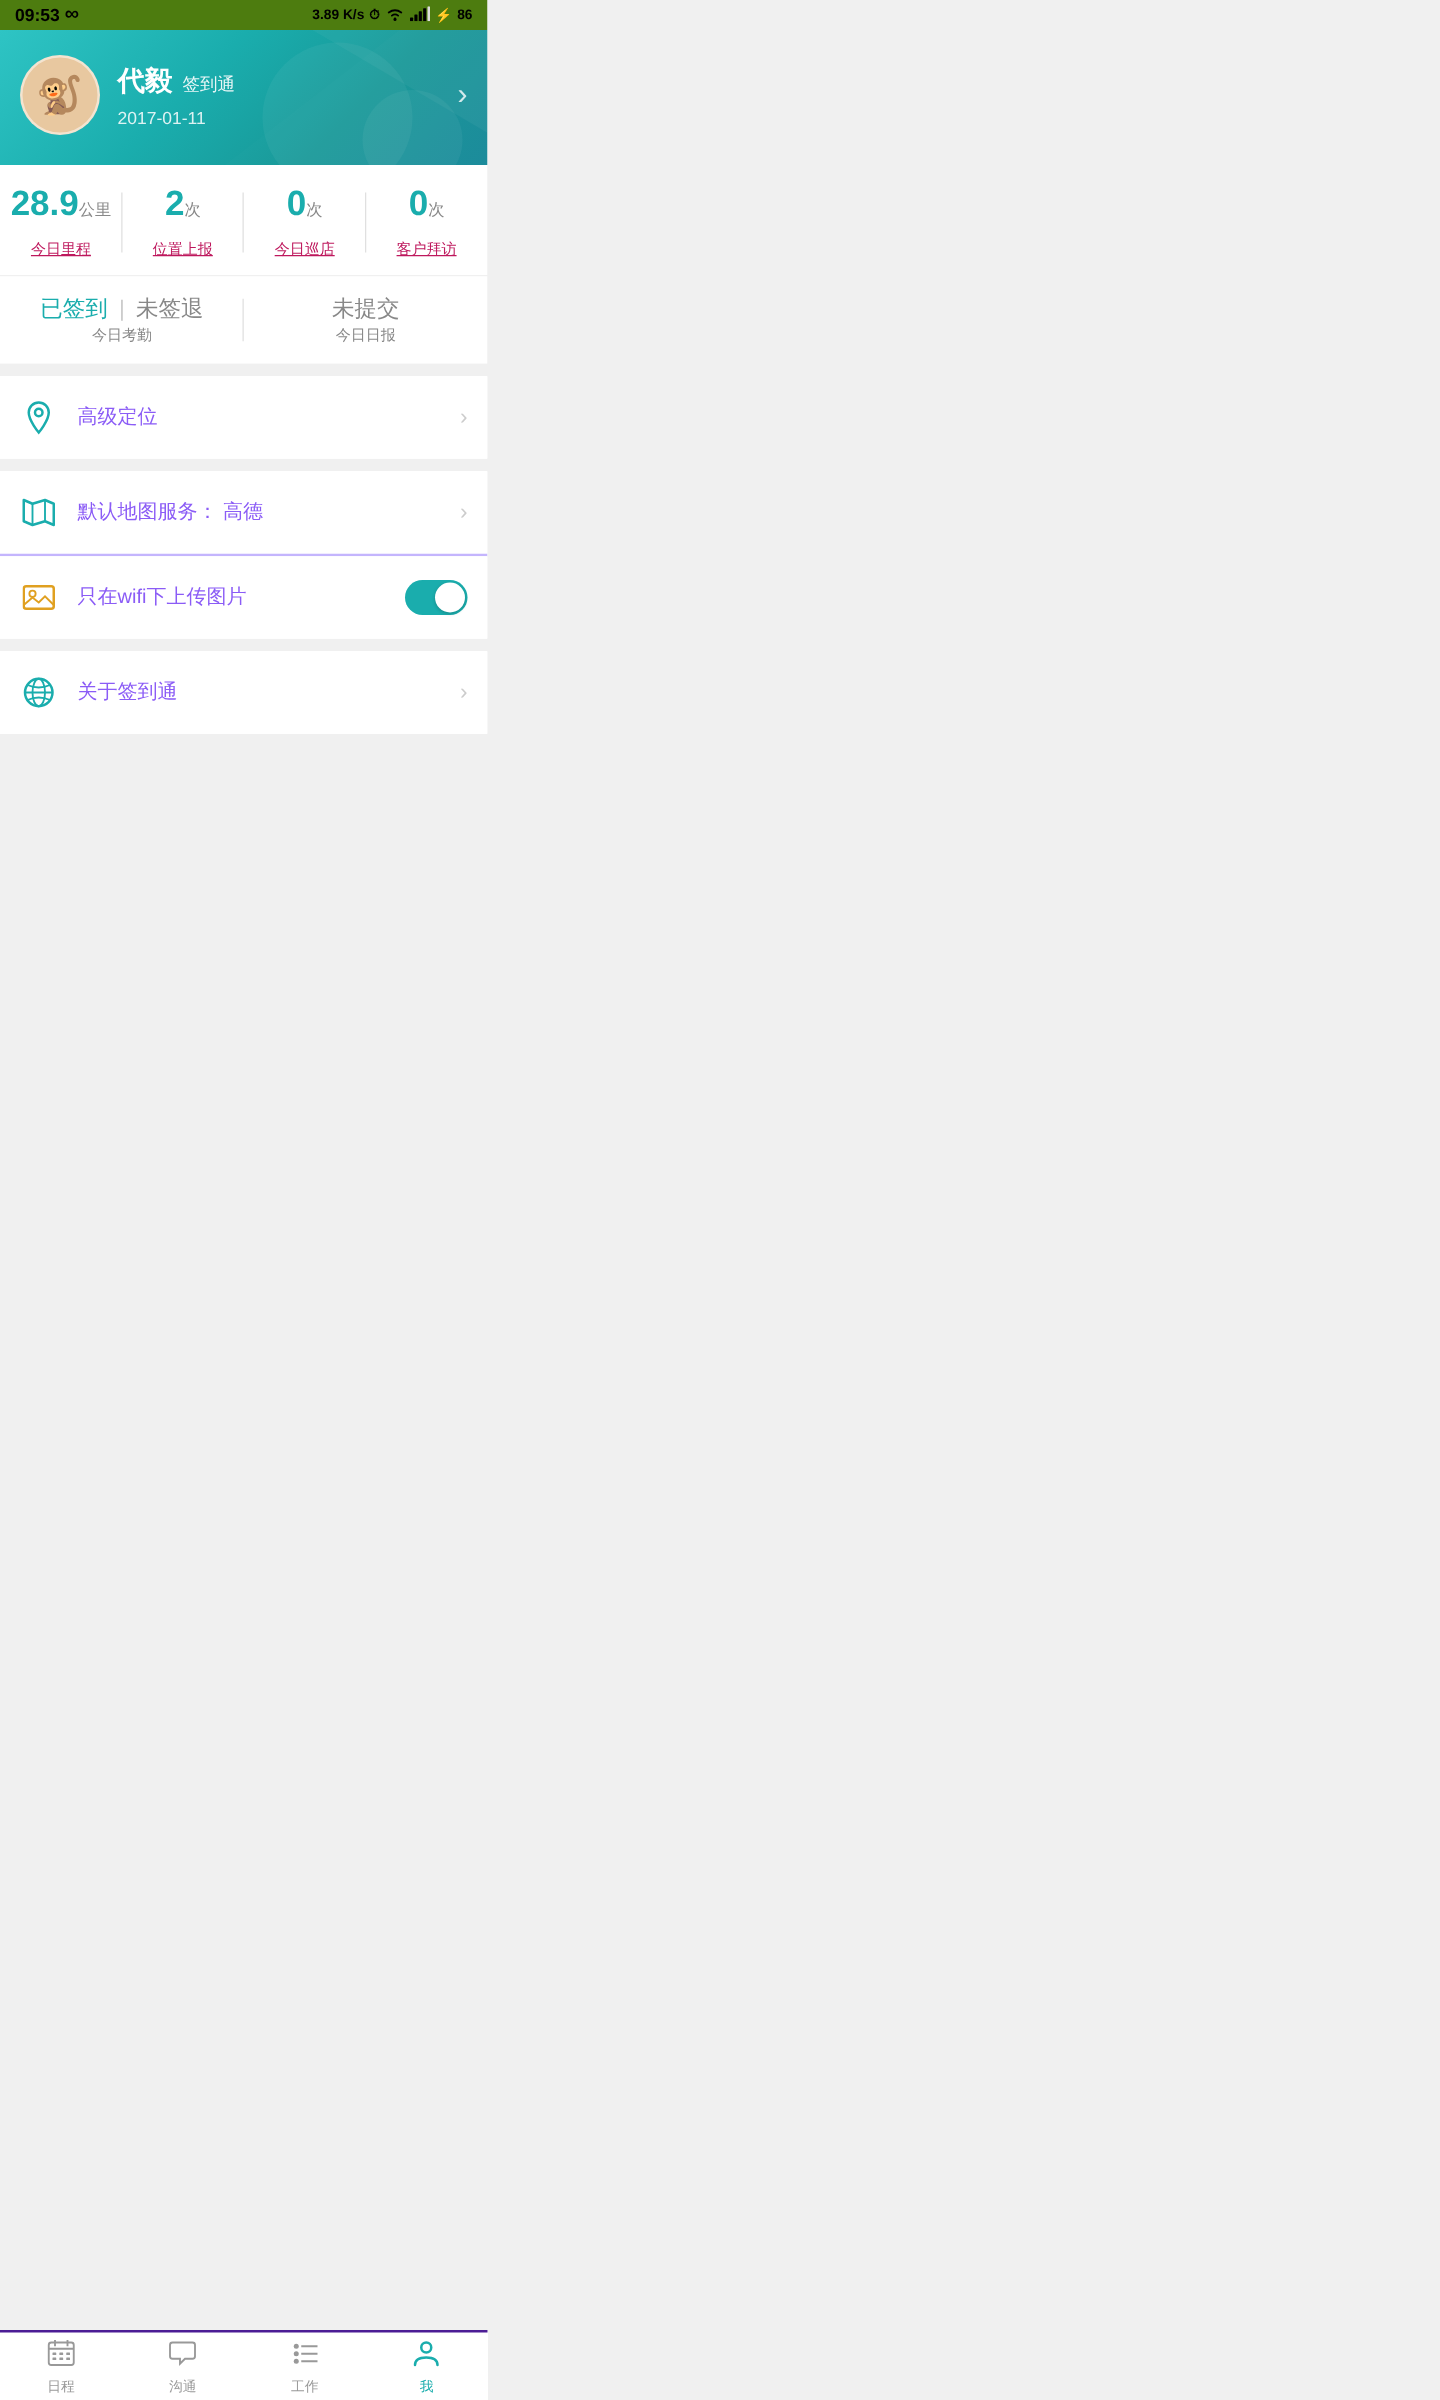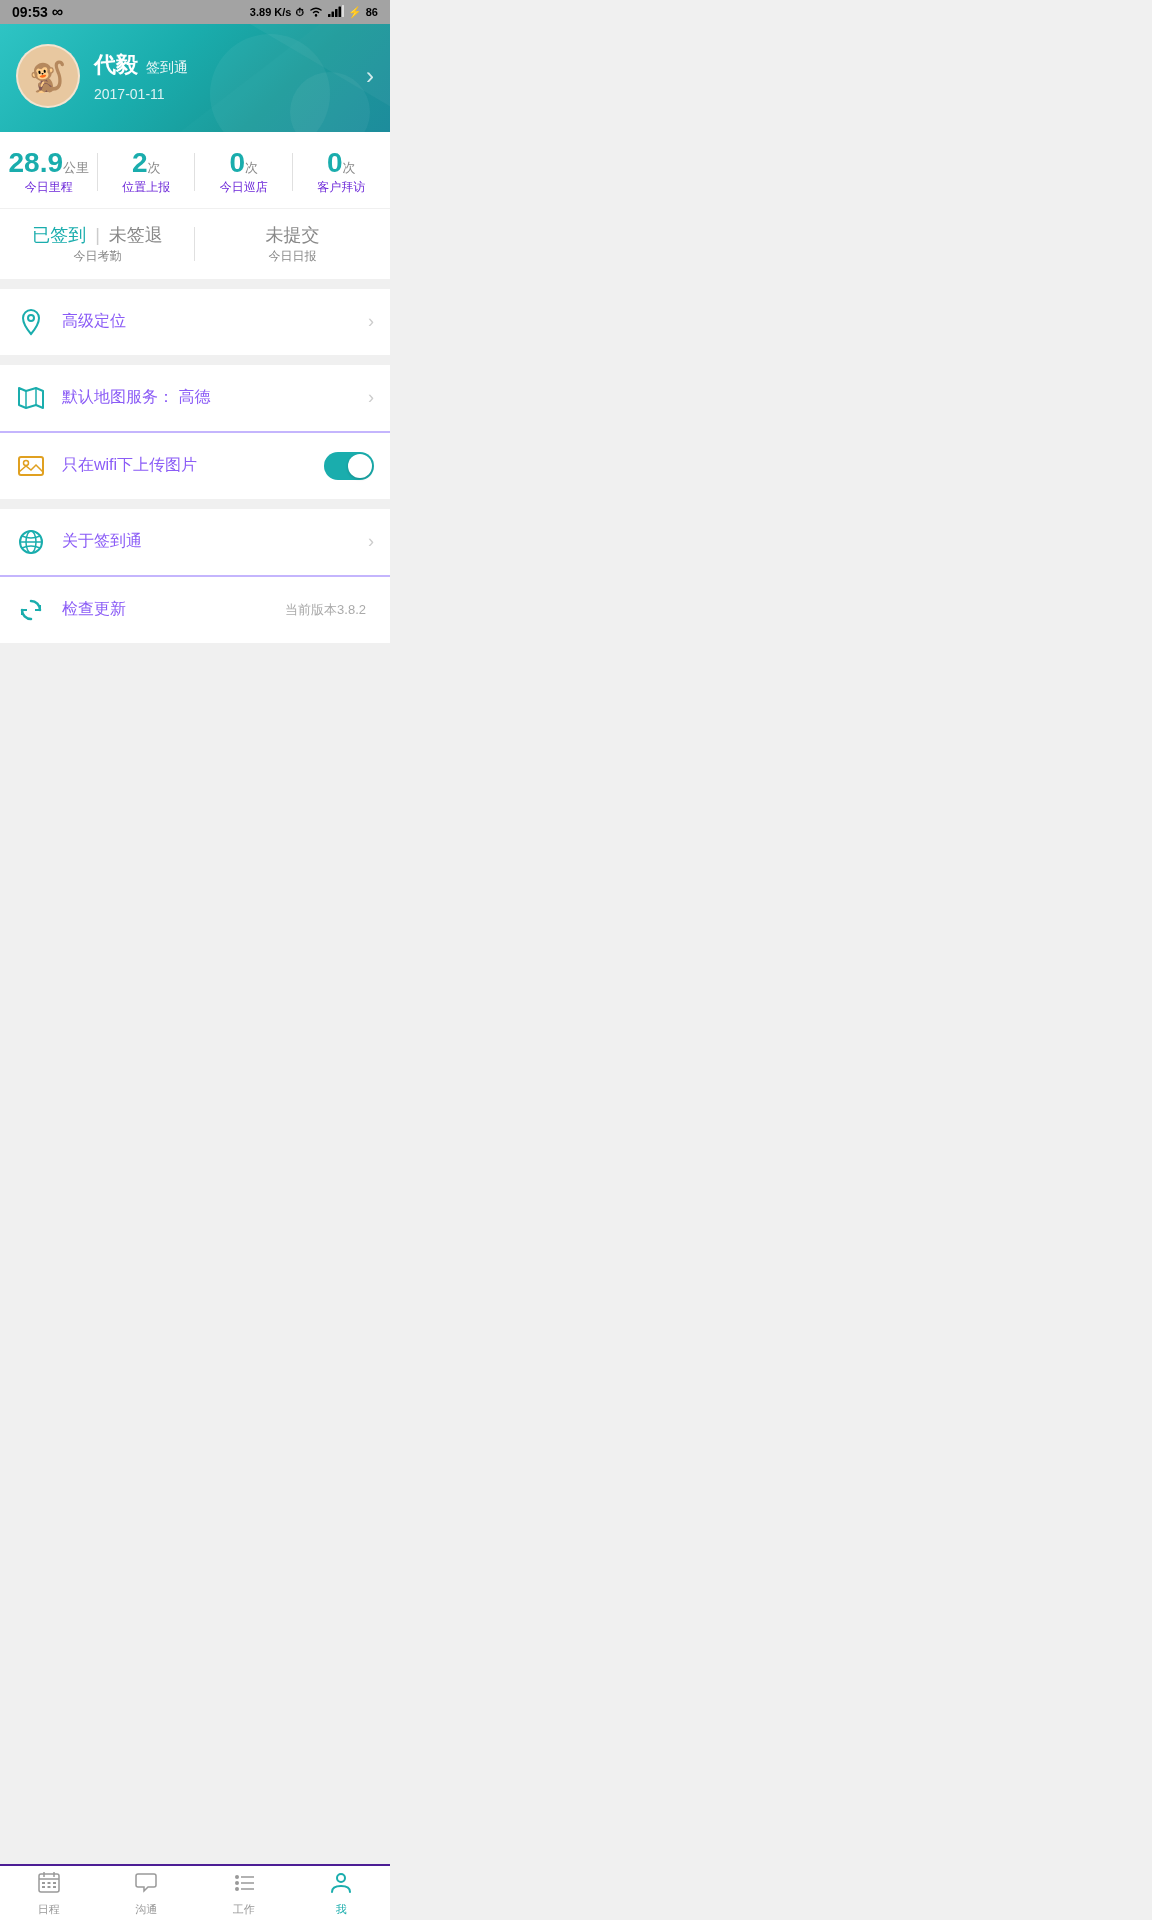--- a/index.html
+++ b/index.html
@@ -7,21 +7,21 @@
     body {
       width: 390px;
       min-height: 650px;
       font-family: -apple-system, "PingFang SC", "Microsoft YaHei", sans-serif;
       background: #f0f0f0;
       overflow-x: hidden;
     }
 
     
     .status-bar {
-      background: #a3a3a3;
+      background: #4d7c0f;
       display: flex;
       justify-content: space-between;
       align-items: center;
       padding: 4px 12px;
       font-size: 13px;
       font-weight: 600;
       height: 24px;
     }
     .status-left { display: flex; align-items: center; gap: 4px; }
     .status-right { display: flex; align-items: center; gap: 4px; font-size: 11px; }
@@ -119,22 +119,23 @@
       color: #1AADAD;
       line-height: 1.1;
     }
     .stat-number .stat-unit {
       font-size: 13px;
       font-weight: 400;
       color: #888;
     }
     .stat-label {
       font-size: 12px;
-      color: #6d28d9;
-      margin-top: 0;
+      color: #be185d;
+      margin-top: 12px;
+      text-decoration: underline;
     }
 
     
     .attendance-section {
       background: #fff;
       margin-top: 1px;
       display: flex;
       padding: 14px 0;
     }
     .attend-item {
@@ -435,32 +436,20 @@
         <svg width="26" height="26" viewBox="0 0 26 26" fill="none">
           <circle cx="13" cy="13" r="11" stroke="#1AADAD" stroke-width="2" fill="none"></circle>
           <ellipse cx="13" cy="13" rx="5" ry="11" stroke="#1AADAD" stroke-width="1.5" fill="none"></ellipse>
           <line x1="2" y1="13" x2="24" y2="13" stroke="#1AADAD" stroke-width="1.5"></line>
           <path d="M4 7 Q13 11 22 7" stroke="#1AADAD" stroke-width="1.5" fill="none"></path>
           <path d="M4 19 Q13 15 22 19" stroke="#1AADAD" stroke-width="1.5" fill="none"></path>
         </svg>
       </div>
       <span class="menu-label">关于签到通</span>
       <span class="menu-chevron">›</span>
-    </div>
-    <div class="menu-item">
-      <div class="menu-icon icon-refresh">
-        <svg width="26" height="26" viewBox="0 0 26 26" fill="none">
-          <path d="M13 4 A9 9 0 0 1 22 13" stroke="#1AADAD" stroke-width="2.5" fill="none" stroke-linecap="round"></path>
-          <path d="M13 22 A9 9 0 0 1 4 13" stroke="#1AADAD" stroke-width="2.5" fill="none" stroke-linecap="round"></path>
-          <polyline points="22,8 22,13 17,13" stroke="#1AADAD" stroke-width="2" fill="none" stroke-linejoin="round"></polyline>
-          <polyline points="4,18 4,13 9,13" stroke="#1AADAD" stroke-width="2" fill="none" stroke-linejoin="round"></polyline>
-        </svg>
-      </div>
-      <span class="menu-label">检查更新</span>
-      <span class="menu-value">当前版本3.8.2</span>
     </div>
   </div>
 
 </div>
 
 <div class="bottom-nav">
   <div class="nav-item">
     <span class="nav-icon">
       <svg width="24" height="24" viewBox="0 0 24 24" fill="none">
         <rect x="2" y="4" width="20" height="18" rx="2" stroke="#999" stroke-width="1.5" fill="none"></rect>

